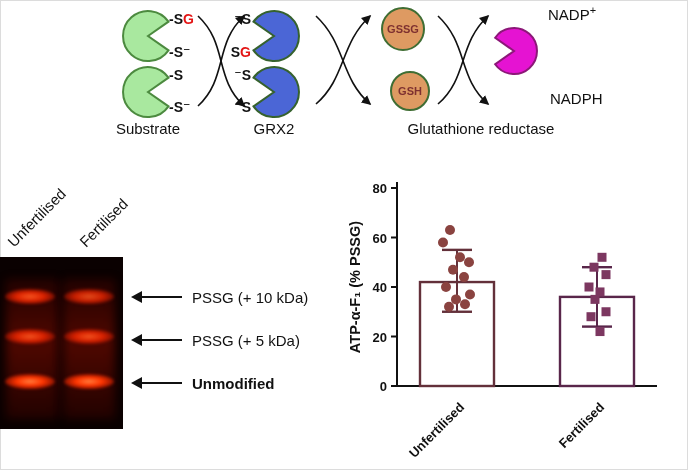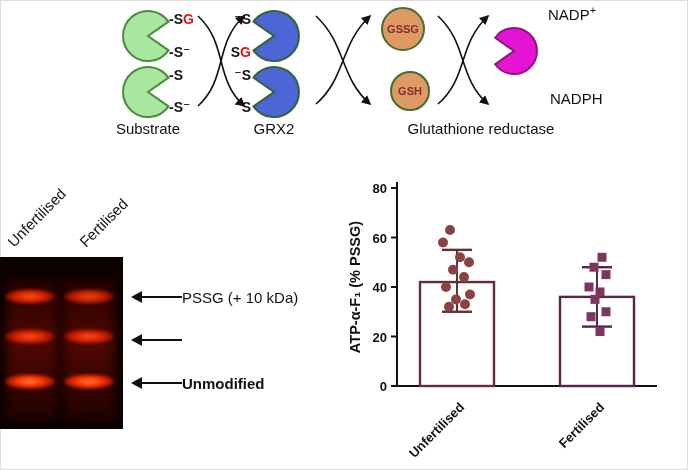--- a/index.html
+++ b/index.html
@@ -26,21 +26,21 @@
   .gel{position:absolute;left:0;top:257px;width:123px;height:172px;background:#0a0101;}
   .smear{position:absolute;top:22px;height:140px;width:52px;filter:blur(5px);
     background:linear-gradient(180deg,rgba(130,8,0,.22),rgba(175,18,0,.42) 45%,rgba(120,8,0,.22));}
   .band{position:absolute;width:50px;height:15px;border-radius:50%;filter:blur(1.5px);
     background:radial-gradient(ellipse at center,#ff5a22 0%,#e62400 40%,rgba(150,15,0,.55) 75%,rgba(80,0,0,0) 100%);}
   .band.bright{background:radial-gradient(ellipse at center,#ff8040 0%,#ff3500 38%,rgba(170,20,0,.6) 75%,rgba(80,0,0,0) 100%);}
   .band-note{position:absolute;left:130px;height:18px;display:flex;align-items:center;}
   .arrow-line{position:relative;width:40px;height:2.4px;background:#111;margin-left:12px;}
   .arrow-line::before{content:"";position:absolute;left:-11px;top:-4.8px;width:0;height:0;
     border-top:6px solid transparent;border-bottom:6px solid transparent;border-right:11px solid #111;}
-  .band-note span{font-size:15px;white-space:nowrap;}
+  .band-note span{margin-left:10px;font-size:15px;white-space:nowrap;}
 
   
   .chart-svg{position:absolute;left:345px;top:168px;}
   .tick-label{font-size:13px;font-weight:bold;fill:#111;}
   .axis-title{font-size:14.5px;font-weight:bold;fill:#111;}
   .x-cat-label{font-size:13px;font-weight:bold;fill:#111;}
 </style>
 </head>
 <body>
 
@@ -110,20 +110,21 @@
   <div class="band bright" style="left:5px;top:117px;"></div>
   <div class="band bright" style="left:64px;top:117px;"></div>
 </div>
 
 <div class="band-note" style="top:288px;">
   <div class="arrow-line"></div>
   <span>PSSG (+ 10 kDa)</span>
 </div>
 <div class="band-note" style="top:331px;">
   <div class="arrow-line"></div>
+  <span>PSSG (+ 5 kDa)</span>
 </div>
 <div class="band-note" style="top:374px;font-weight:bold;">
   <div class="arrow-line"></div>
   <span>Unmodified</span>
 </div>
 
 <svg id="chart-svg" class="chart-svg" width="343" height="302" viewBox="0 0 343 302">
     <path d="M52,14 L52,218 L312,218" fill="none" stroke="#111" stroke-width="2"></path>
     <line x1="52" x2="46" y1="218" y2="218" stroke="#111" stroke-width="2"></line>
     <text x="42" y="223" text-anchor="end" class="tick-label">0</text>

